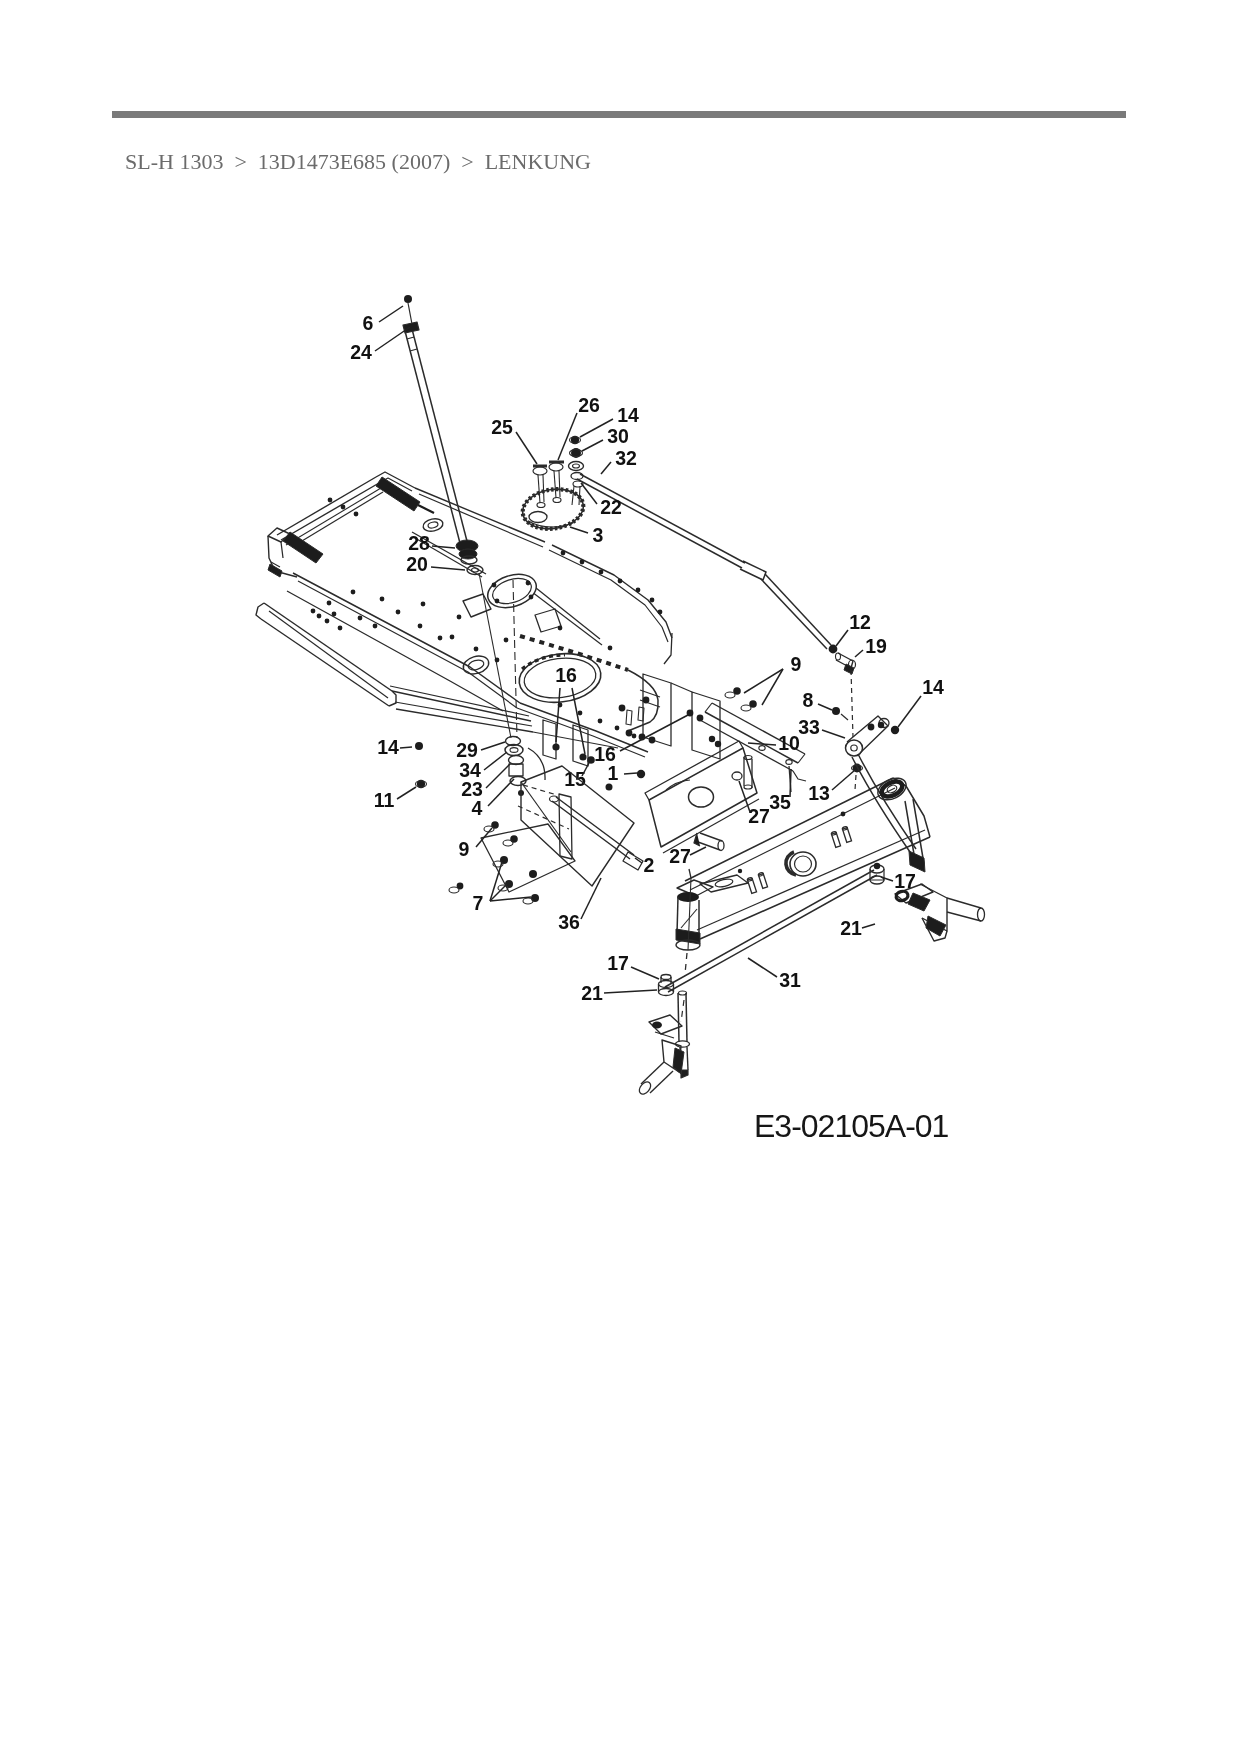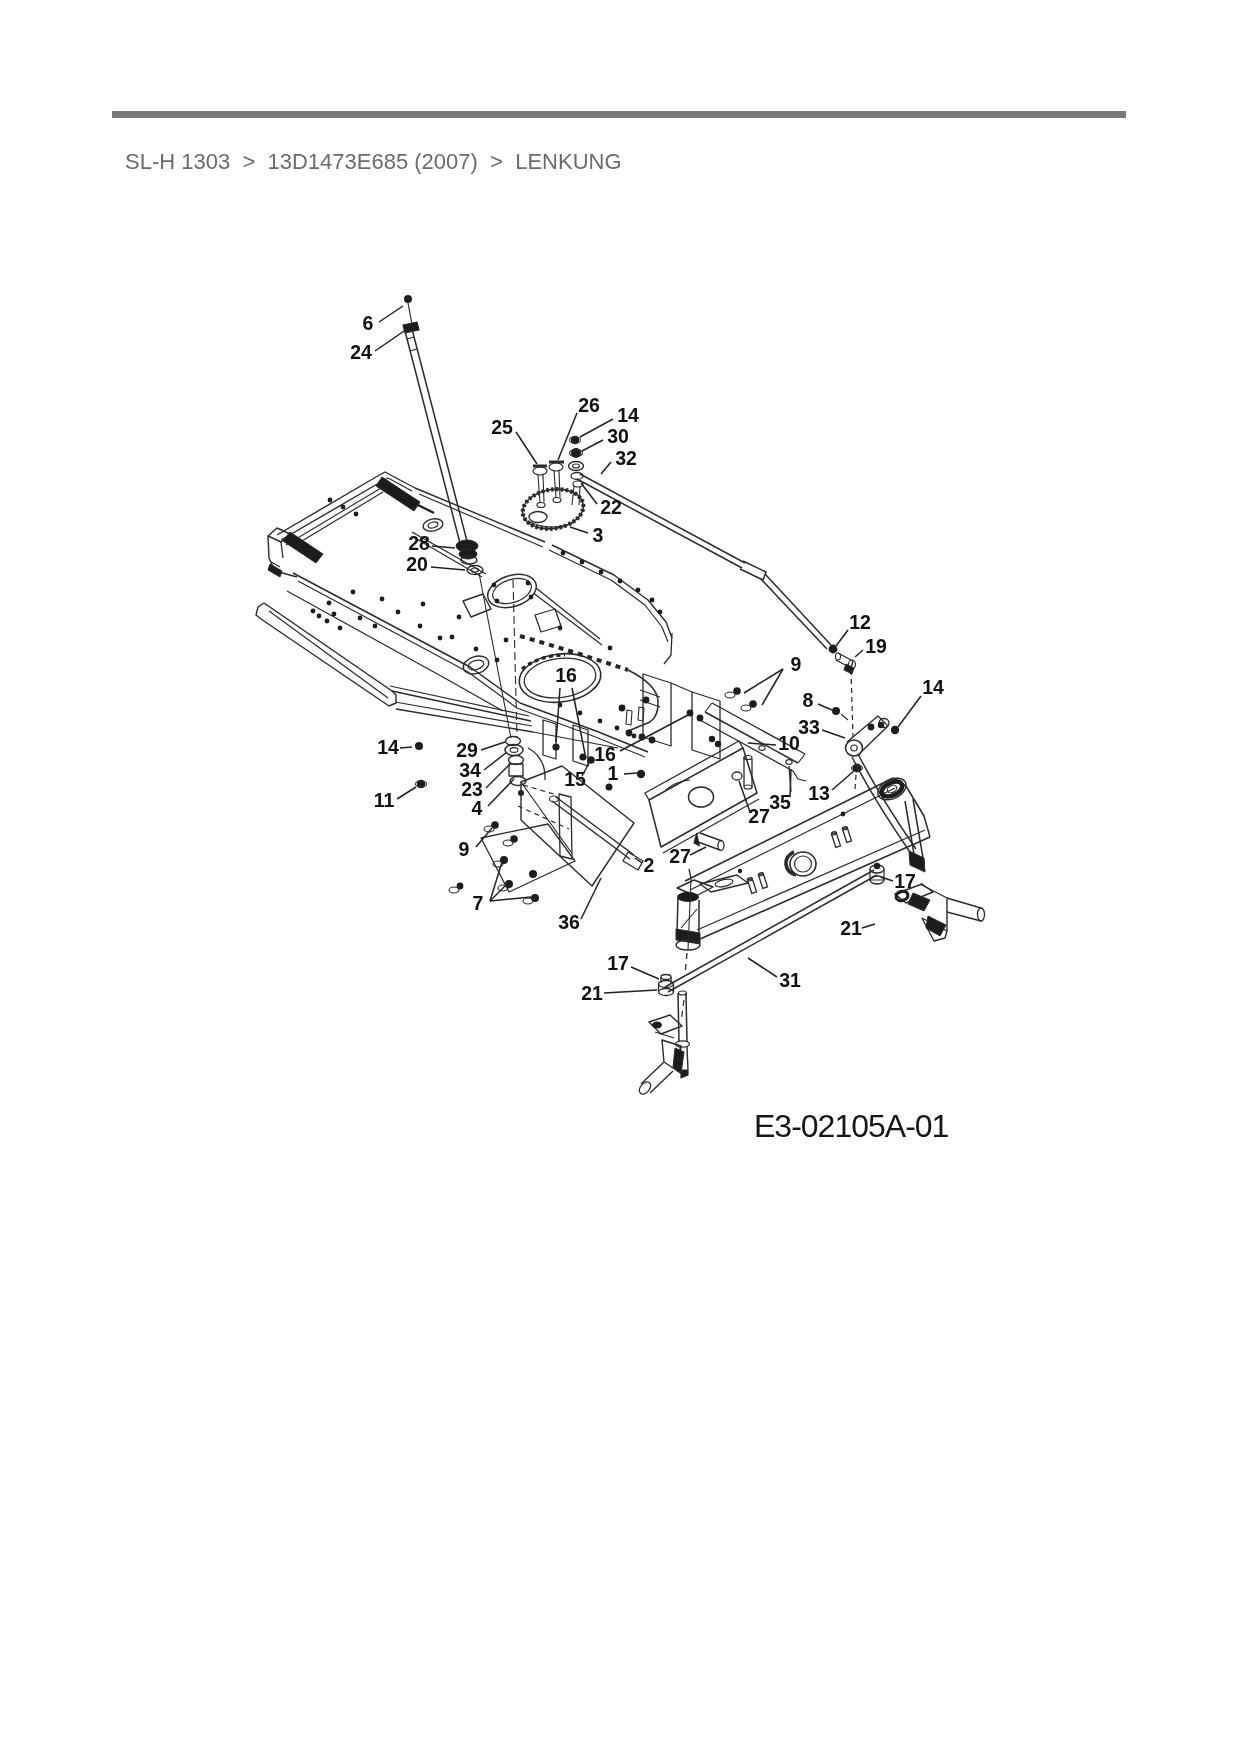--- a/index.html
+++ b/index.html
@@ -1,15 +1,15 @@
 <!DOCTYPE html>
 <html><head><meta charset="utf-8"><style>
 html,body{margin:0;padding:0;background:#fff;width:1240px;height:1754px;overflow:hidden}
 .bar{position:absolute;left:112px;top:111px;width:1014px;height:7px;background:#7a7a7a}
-.crumb{position:absolute;left:125px;top:149px;font-family:Liberation Sans, sans-serif;font-size:22px;color:#6b6b6b;white-space:nowrap}
+.crumb{position:absolute;left:125px;top:149px;font-family:Liberation Serif, serif;font-size:22px;color:#6b6b6b;white-space:nowrap}
 svg{position:absolute;left:0;top:0}
 </style></head><body>
 <div class="bar"></div>
 <div class="crumb">SL-H 1303&nbsp; &gt; &nbsp;13D1473E685 (2007)&nbsp; &gt; &nbsp;LENKUNG</div>
 <svg width="1240" height="1754" viewBox="0 0 1240 1754">
 <circle cx="408" cy="299" r="4" fill="#1d1d1d"></circle>
 <line x1="408" y1="303" x2="412" y2="324" stroke="#2b2b2b" stroke-width="1.2"></line>
 <polygon points="403,325 417,322 419,330 405,333" fill="#1d1d1d" stroke="#2b2b2b" stroke-width="1.2" stroke-linejoin="round"></polygon>
 <line x1="405.5" y1="333" x2="461" y2="547" stroke="#2b2b2b" stroke-width="1.5"></line>
 <line x1="412.5" y1="331" x2="468" y2="545" stroke="#2b2b2b" stroke-width="1.5"></line>

